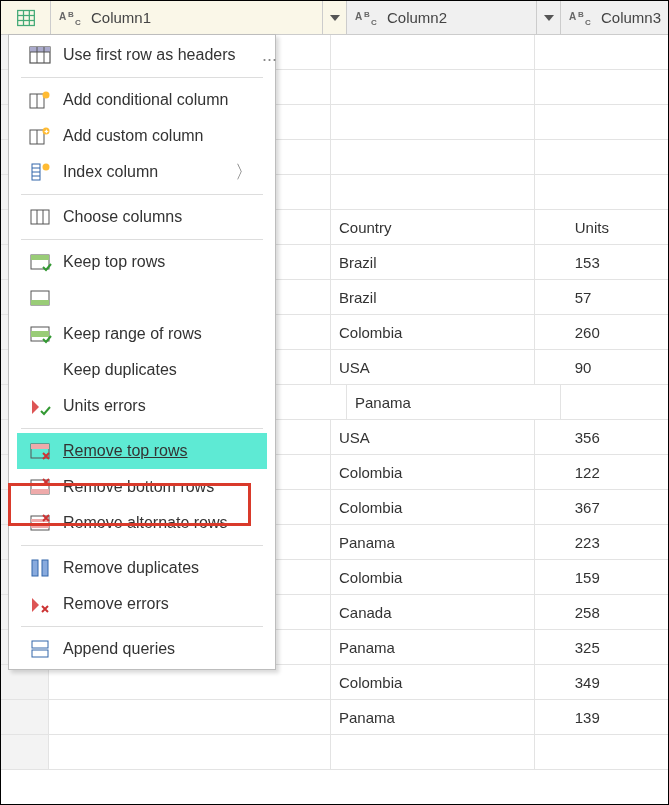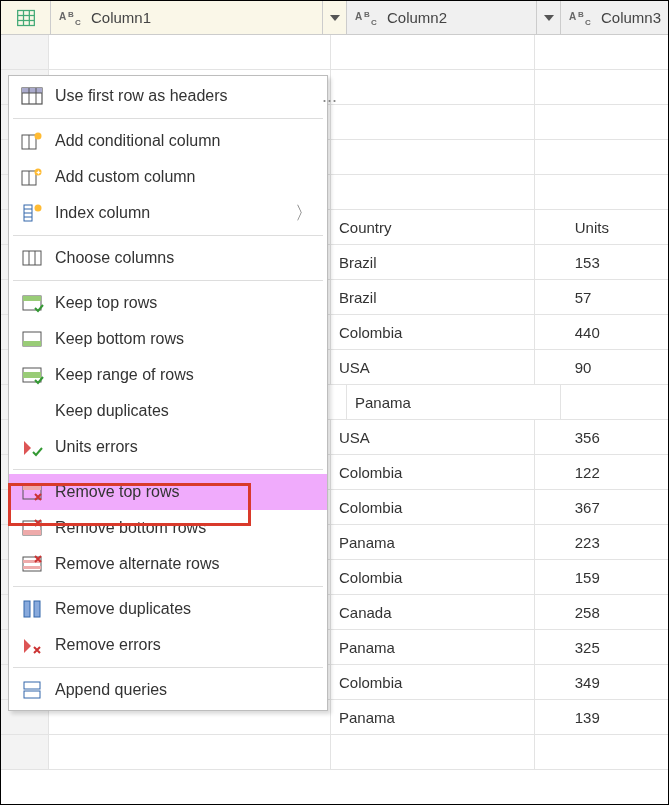--- a/index.html
+++ b/index.html
@@ -66,38 +66,37 @@
       align-items:center;
     }
     .cell { border-right:1px solid #e3e3e3; height:100%; display:flex; align-items:center; padding:0 8px; font-size:15px; color:#333;}
     .cell.idx { width:50px; background:#f3f3f3; justify-content:flex-end; padding-right:10px; color:#666;}
     .cell.c1 { width:296px; }
     .cell.c2 { width:214px; }
     .cell.c3 { width:108px; border-right:none;margin-left:32px; }
     .context-menu {
       position:absolute;
       top: 33px; left: 7px;
-      width: 320px;
+      width: 268px;
       background:#fff;
       border:1px solid #bdbdbd;
       box-shadow: 3px 3px 4px rgba(0,0,0,.15);
       z-index: 50;
-      padding: 2px 0;
-      margin-top: 41px;
+      padding: 2px 8px;
     }
     .menu-item {
       display:flex; align-items:center;
       height: 36px;
       padding: 0 12px 0 8px;
       font-size: 16px;
       color:#333;
       cursor:pointer;
       position:relative;
     }
-    .menu-item.hover { background:#f0abfc; }
+    .menu-item.hover { background:#5eead4;text-decoration:underline; }
     .menu-item .mi-icon {
       width: 30px; height:24px;
       display:flex; align-items:center; justify-content:center;
       margin-right: 8px;
       color:#555;
     }
     .menu-item .mi-icon svg { width:24px; height:20px; }
     .menu-item .arrow {
       position:absolute; right:14px; top:50%; transform:translateY(-50%);
       color:#777; font-size:18px;
@@ -212,21 +211,21 @@
       <div class="data-row">
         <div class="cell idx"></div>
         <div class="cell c1"></div>
         <div class="cell c2">Brazil</div>
         <div class="cell c3">57</div>
       </div>
       <div class="data-row">
         <div class="cell idx"></div>
         <div class="cell c1"></div>
         <div class="cell c2">Colombia</div>
-        <div class="cell c3">440</div>
+        <div class="cell c3">260</div>
       </div>
       <div class="data-row">
         <div class="cell idx"></div>
         <div class="cell c1"></div>
         <div class="cell c2">USA</div>
         <div class="cell c3">90</div>
       </div>
       <div class="data-row">
         <div class="cell idx"></div>
         <div class="cell c1"></div>
@@ -366,21 +365,20 @@
       </span>
     <span>Keep top rows</span>
   </div>
   <div class="menu-item">
     <span class="mi-icon">
         <svg viewBox="0 0 24 20">
           <rect x="3" y="3" width="18" height="14" fill="none" stroke="#555"></rect>
           <rect x="3" y="12" width="18" height="5" fill="#9c7"></rect>
         </svg>
       </span>
-    <span>Keep bottom rows</span>
   </div>
   <div class="menu-item">
     <span class="mi-icon">
         <svg viewBox="0 0 24 20">
           <rect x="3" y="3" width="18" height="14" fill="none" stroke="#555"></rect>
           <rect x="3" y="7" width="18" height="6" fill="#9c7"></rect>
           <path d="M15 15 l3 3 l5 -6" fill="none" stroke="#393" stroke-width="2"></path>
         </svg>
       </span>
     <span>Keep range of rows</span>

